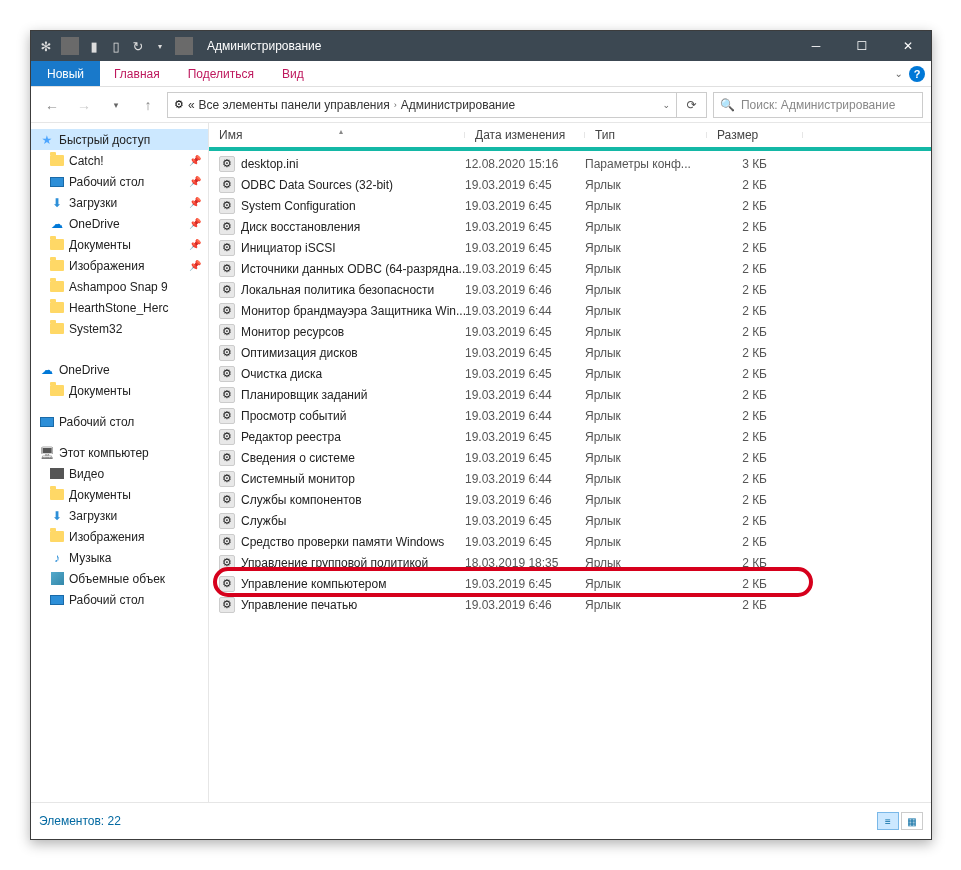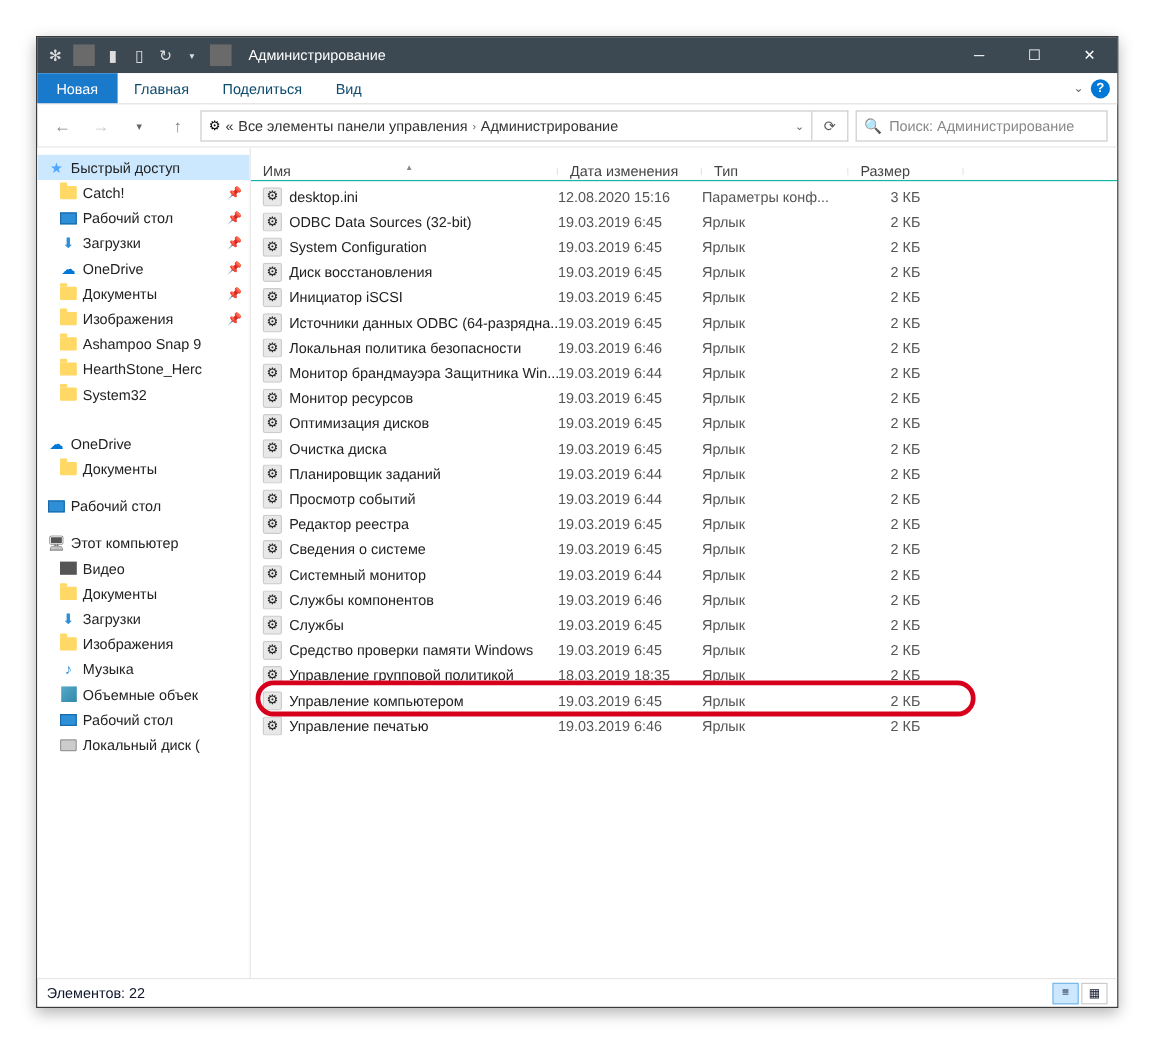--- a/index.html
+++ b/index.html
@@ -11,21 +11,21 @@
 .titlebar .qa-icons { display: flex; gap: 4px; padding: 0 6px; }
 .titlebar .qa-icons span { width: 18px; height: 18px; display: flex; align-items: center; justify-content: center; color: #ddd; font-size: 13px; }
 .titlebar .sep { width: 1px; height: 18px; background: #6a6a6a; margin: 0 2px; }
 .titlebar .title { margin-left: 6px; font-size: 12px; color: #fff; }
 .titlebar .win-ctrl { margin-left: auto; display: flex; }
 .titlebar .win-ctrl div { width: 46px; height: 30px; display: flex; align-items: center; justify-content: center; color: #fff; }
 
 
 .ribbon { height: 26px; background: #fff; border-bottom: 1px solid #e0e0e0; display: flex; align-items: stretch; }
 .ribbon .file-tab { background: #1979ca; color: #fff; padding: 0 16px; display: flex; align-items: center; font-size: 12px; }
-.ribbon .tab { padding: 0 14px; display: flex; align-items: center; color: #0c4a6e; }
+.ribbon .tab { padding: 0 14px; display: flex; align-items: center; color: #be185d; }
 .ribbon .right { margin-left: auto; display: flex; align-items: center; padding-right: 6px; gap: 6px; }
 .help-icon { width: 16px; height: 16px; border-radius: 50%; background: #0078d7; color: #fff; display: flex; align-items: center; justify-content: center; font-size: 11px; font-weight: bold; }
 
 
 .addr-row { height: 36px; display: flex; align-items: center; padding: 4px 8px; gap: 6px; border-bottom: 1px solid #e6e6e6; }
 .nav-btn { width: 26px; height: 26px; display: flex; align-items: center; justify-content: center; color: #888; font-size: 14px; }
 .addr-box { flex: 1; height: 26px; border: 1px solid #ccc; display: flex; align-items: center; padding: 0 6px; gap: 4px; }
 .addr-box .crumb { color: #333; font-size: 12px; }
 .addr-box .chev { color: #666; font-size: 9px; }
 .addr-box .spacer { flex: 1; }
@@ -54,41 +54,41 @@
 .ic-cloud { color: #0078d7; }
 .ic-cc { width: 14px; height: 14px; background: #da3b01; border-radius: 2px; }
 .ic-pc { color: #555; }
 .ic-video { width: 14px; height: 11px; background: #555; position: relative; }
 .ic-music { color: #2d8fd8; }
 .ic-3d { width: 13px; height: 13px; background: linear-gradient(135deg,#5ac,#38a); }
 .ic-drive { width: 14px; height: 10px; background: #ccc; border: 1px solid #999; border-radius: 1px; }
 
 
 .filelist { flex: 1; display: flex; flex-direction: column; overflow: hidden; }
-.cols { height: 28px; display: flex; align-items: flex-end; border-bottom: 1px solid #14b8a6; color: #444; }
+.cols { height: 28px; display: flex; align-items: center; border-bottom: 4px solid #14b8a6; color: #444; }
 .cols .col { padding-left: 10px; font-size: 12px; position: relative; }
 .cols .col::after { content: ""; position: absolute; right: 0; top: 4px; bottom: 4px; width: 1px; background: #e6e6e6; }
 .c-name { width: 256px; }
 .c-date { width: 120px; }
 .c-type { width: 122px; }
 .c-size { width: 96px; text-align: left; }
 .cols .sort { font-size: 8px; color: #888; margin-left: 2px; position: absolute; left: 50%; top: -1px; }
 .rows { flex: 1; overflow-y: auto; padding-top: 2px; }
 .row { height: 21px; display: flex; align-items: center; }
 .row .cell { overflow: hidden; white-space: nowrap; text-overflow: ellipsis; font-size: 12px; color: #222; }
 .row .cell.name { width: 256px; padding-left: 10px; display: flex; align-items: center; gap: 6px; }
 .row .cell.date { width: 120px; color: #555; }
 .row .cell.type { width: 122px; color: #555; }
 .row .cell.size { width: 96px; color: #555; text-align: right; padding-right: 36px; }
 .file-ico { width: 16px; height: 16px; display: inline-flex; align-items: center; justify-content: center; font-size: 11px; background: #e8e8e8; border: 1px solid #ccc; border-radius: 2px; flex: none; }
 
 .highlight-oval { position: absolute; border: 4px solid #d6001c; border-radius: 18px; pointer-events: none; }
 
 
-.statusbar { height: 24px; border-top: 1px solid #e6e6e6; display: flex; align-items: center; padding: 0 8px; color: #0f172a; font-size: 12px; }
+.statusbar { height: 37px; border-top: 1px solid #e6e6e6; display: flex; align-items: center; padding: 0 8px; color: #0369a1; font-size: 12px; }
 .statusbar .views { margin-left: auto; display: flex; gap: 2px; }
 .statusbar .views div { width: 22px; height: 18px; border: 1px solid #ccc; display: flex; align-items: center; justify-content: center; font-size: 10px; }
 .statusbar .views div.active { background: #cce8ff; border-color: #7ab8e8; }
 </style>
 </head>
 <body>
 
 <div class="window">
 
   <div class="titlebar">
@@ -103,21 +103,21 @@
     </div>
     <div class="title">Администрирование</div>
     <div class="win-ctrl">
       <div>─</div>
       <div>☐</div>
       <div>✕</div>
     </div>
   </div>
 
   <div class="ribbon">
-    <div class="file-tab">Новая</div>
+    <div class="file-tab">Новый</div>
     <div class="tab">Главная</div>
     <div class="tab">Поделиться</div>
     <div class="tab">Вид</div>
     <div class="right">
       <span style="color:#666;font-size:10px">⌄</span>
       <span class="help-icon">?</span>
     </div>
   </div>
 
   <div class="addr-row">
@@ -274,26 +274,20 @@
               <span class="ic-3d"></span>
             </span>
             <span class="lbl">Объемные объек</span>
           </div>
           <div class="nav-item">
             <span class="ico">
               <span class="ic-desktop"></span>
             </span>
             <span class="lbl">Рабочий стол</span>
           </div>
-          <div class="nav-item">
-            <span class="ico">
-              <span class="ic-drive"></span>
-            </span>
-            <span class="lbl">Локальный диск (</span>
-          </div>
         </div>
     </div>
 
     <div class="filelist">
       <div class="cols">
         <div class="col c-name"><span>Имя</span><span class="sort">▴</span></div>
         <div class="col c-date">Дата изменения</div>
         <div class="col c-type">Тип</div>
         <div class="col c-size">Размер</div>
       </div>

